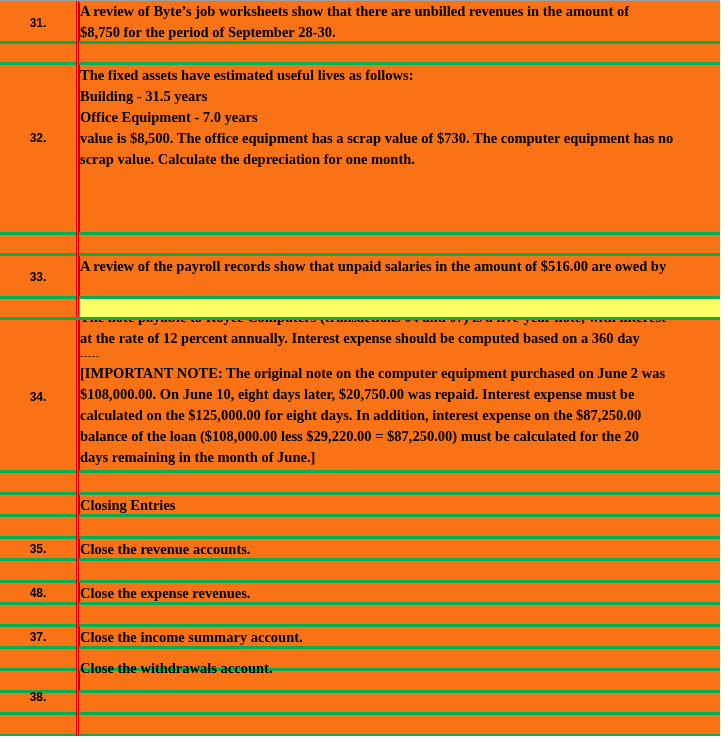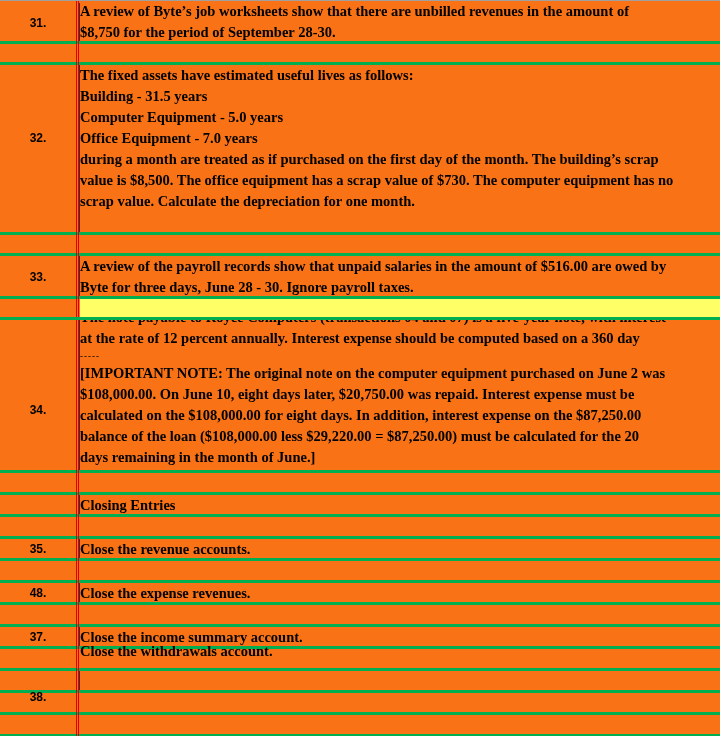--- a/index.html
+++ b/index.html
@@ -110,55 +110,52 @@
   <div class="num" style="top:15px">31.</div>
   <div class="txt" style="top:0px">
     <span class="ln">A  review of Byte’s job worksheets show that there are unbilled revenues in the amount of</span>
     <span class="ln">$8,750 for the period of September 28-30.</span>
   </div>
 
   <div class="num" style="top:130px">32.</div>
   <div class="txt" style="top:64px">
     <span class="ln">The fixed assets have estimated useful lives as follows:</span>
     <span class="ln">Building - 31.5 years</span>
-    <span class="ln">Computer Equipment - 5.0 years</span>
     <span class="ln">Office Equipment - 7.0 years</span>
-    <span class="ln">during a month are treated as if purchased on the first day of the month.  The building’s scrap</span>
     <span class="ln">value is $8,500. The office equipment has a scrap value of $730.  The computer equipment has no</span>
     <span class="ln">scrap value.  Calculate the depreciation for one month.</span>
   </div>
 
   <div class="num" style="top:269px">33.</div>
   <div class="txt" style="top:255px">
     <span class="ln">A review of the payroll records show that unpaid salaries in the amount of $516.00 are owed by</span>
-    <span class="ln">Byte for three days, June 28 - 30.  Ignore payroll taxes.</span>
   </div>
 
-  <div class="num" style="top:402px">34.</div>
+  <div class="num" style="top:389px">34.</div>
   <div class="txt" style="top:306px">
     <span class="ln">The note payable to Royce Computers (transactions 04 and 07) is a five-year note, with interest</span>
     <span class="ln">at the rate of 12 percent annually.  Interest expense should be computed based on a 360 day</span>
     <span class="ln" style="font-size:9px;line-height:14px;letter-spacing:1px">-----</span>
     <span class="ln">[IMPORTANT NOTE:  The original note on the computer equipment purchased on June 2 was</span>
     <span class="ln">$108,000.00.   On June 10, eight days later, $20,750.00 was repaid.  Interest expense must be</span>
-    <span class="ln">calculated on the $108,000.00 for eight days.  In addition, interest expense on the $87,250.00</span>
+    <span class="ln">calculated on the $125,000.00 for eight days.  In addition, interest expense on the $87,250.00</span>
     <span class="ln">balance of the loan ($108,000.00 less $29,220.00 = $87,250.00) must be calculated for the 20</span>
     <span class="ln">days remaining in the month of June.]</span>
   </div>
 
   <div style="position:absolute;left:80px;top:298px;width:648px;height:18px;background:#ffff66"></div>
   <div class="hline" style="top:316px"></div>
 
   <div class="txt" style="top:494px">Closing Entries</div>
 
   <div class="num" style="top:541px">35.</div>
   <div class="txt" style="top:538px">Close the revenue accounts.</div>
 
   <div class="num" style="top:585px">48.</div>
   <div class="txt" style="top:582px">Close the expense revenues.</div>
 
   <div class="num" style="top:629px">37.</div>
   <div class="txt" style="top:626px">Close the income summary account.</div>
 
   <div class="num" style="top:689px">38.</div>
-  <div class="txt" style="top:640px">Close the withdrawals account.</div>
+  <div class="txt" style="top:657px">Close the withdrawals account.</div>
 
 </div>
 
 </body></html>

